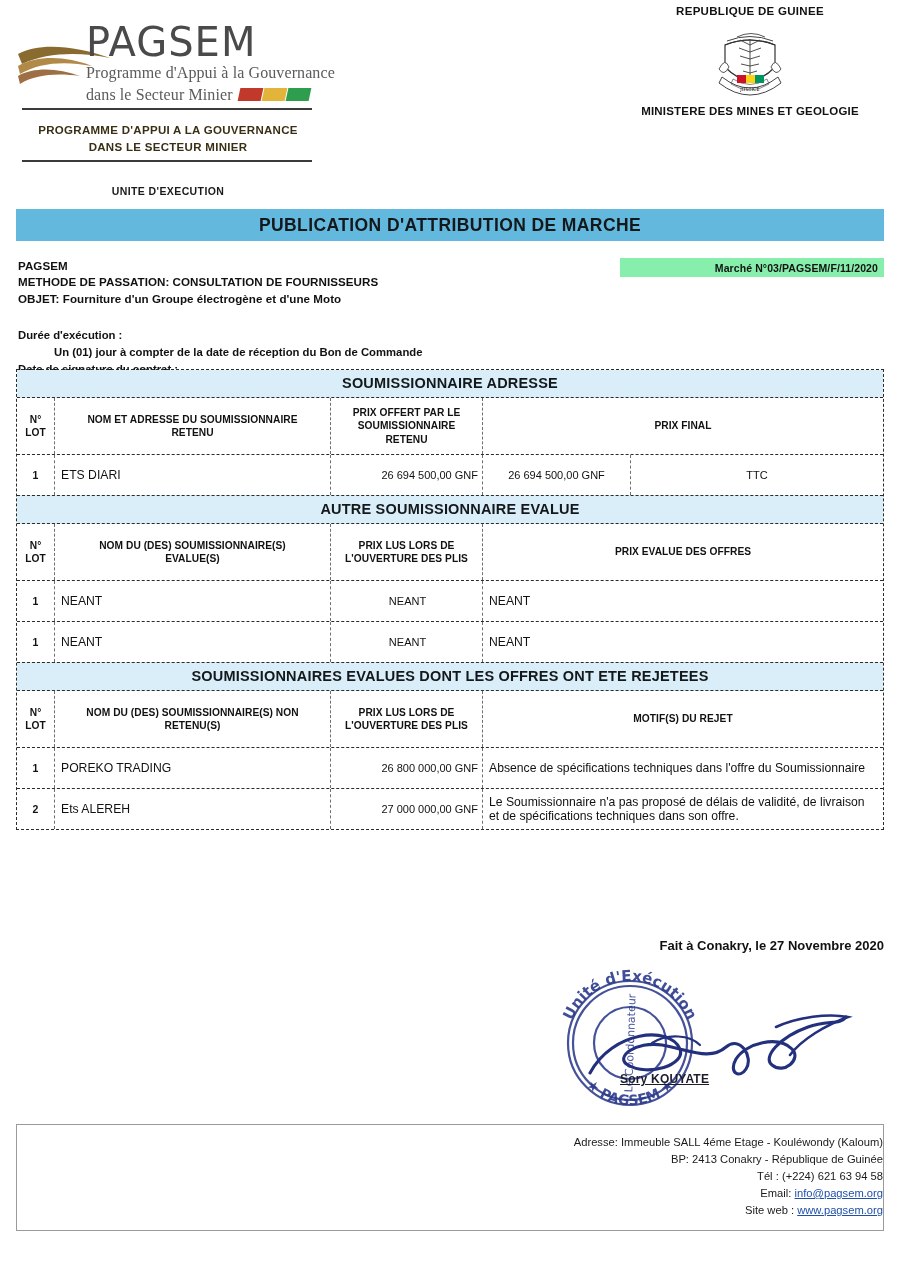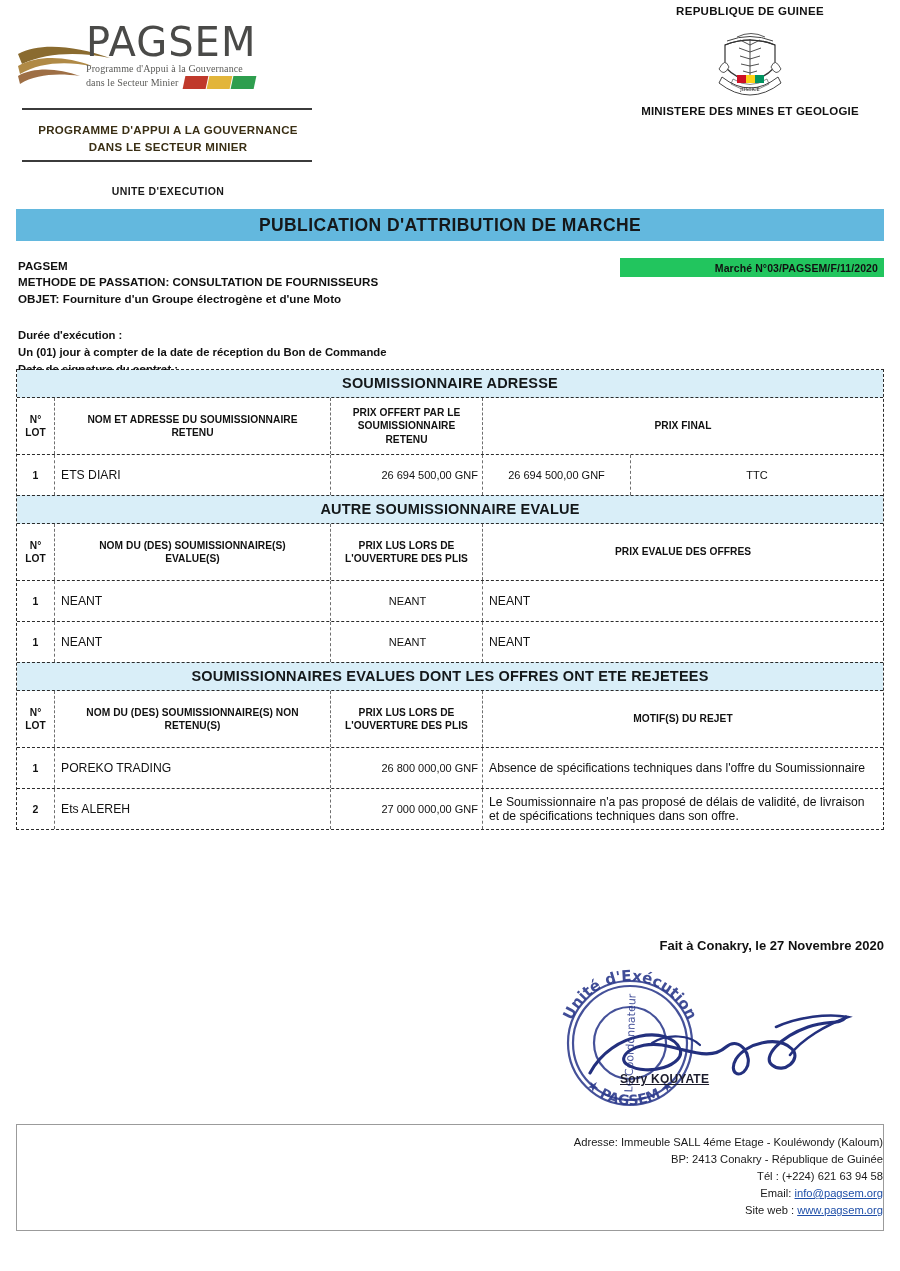--- a/index.html
+++ b/index.html
@@ -38,21 +38,21 @@
   .pagsem-word {
     font-family: "DejaVu Sans", sans-serif;
     font-size: 40px;
     letter-spacing: 1px;
     color: #4a4a48;
     line-height: 1;
     font-weight: 400;
   }
   .pagsem-sub1, .pagsem-sub2 {
     font-family: "Liberation Serif", serif;
-    font-size: 10px;
+    font-size: 16px;
     color: #5b5b58;
     line-height: 1.35;
     letter-spacing: 0.1px;
   }
   .pagsem-sub2row { display: flex; align-items: center; gap: 6px; }
   .flag-chips { display: inline-block; width: 72px; height: 13px; position: relative; }
   .chip { position: absolute; width: 23px; height: 13px; }
   .chip.c1 { left: 0;  background: #c0392b; transform: skewX(-12deg); }
   .chip.c2 { left: 24px; background: #e2b53a; transform: skewX(-12deg); }
   .chip.c3 { left: 48px; background: #2e9e4e; transform: skewX(-12deg); }
@@ -135,41 +135,41 @@
     font-size: 11.6px;
     font-weight: bold;
     color: #111;
     line-height: 1.42;
     letter-spacing: 0.05px;
   }
   .marche-badge {
     position: absolute;
     left: 620px; top: 258px;
     width: 264px; height: 19px;
-    background: #22c55e;
+    background: #86efac;
     display: flex;
     align-items: center;
     justify-content: flex-end;
     padding-right: 6px;
     box-sizing: border-box;
   }
   .marche-badge span {
     font-size: 10.5px;
     font-weight: bold;
     color: #111;
     letter-spacing: 0.1px;
   }
   .duree {
     position: absolute;
     left: 18px; top: 327px;
     width: 860px;
   }
   .duree-row { display: flex; font-size: 11.3px; font-weight: bold; color: #111; line-height: 1.5; flex-direction: column; }
   .duree-lbl { width: 208px; }
-  .duree-val { flex: 1; }
+  .duree-val { flex: 1; margin-left: 36px; }
 
   
   .doc-table {
     position: absolute;
     left: 16px; top: 369px;
     width: 868px;
     border: 1px dashed #2b2b2b;
     box-sizing: border-box;
   }
   .sec-head {

